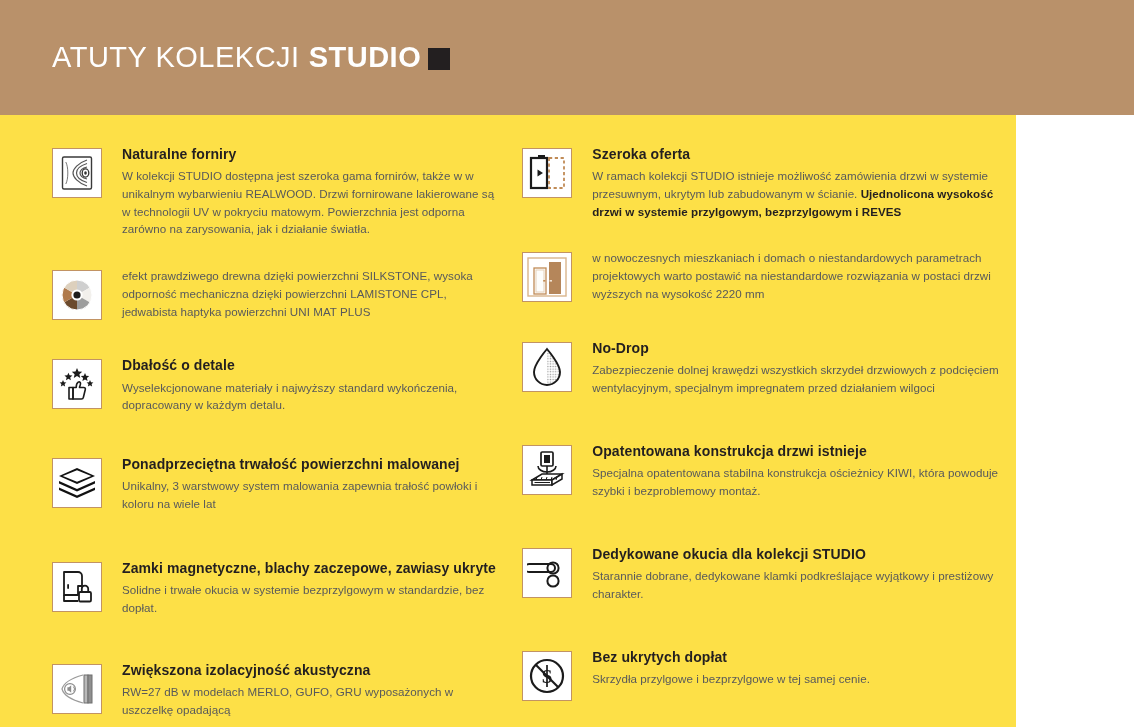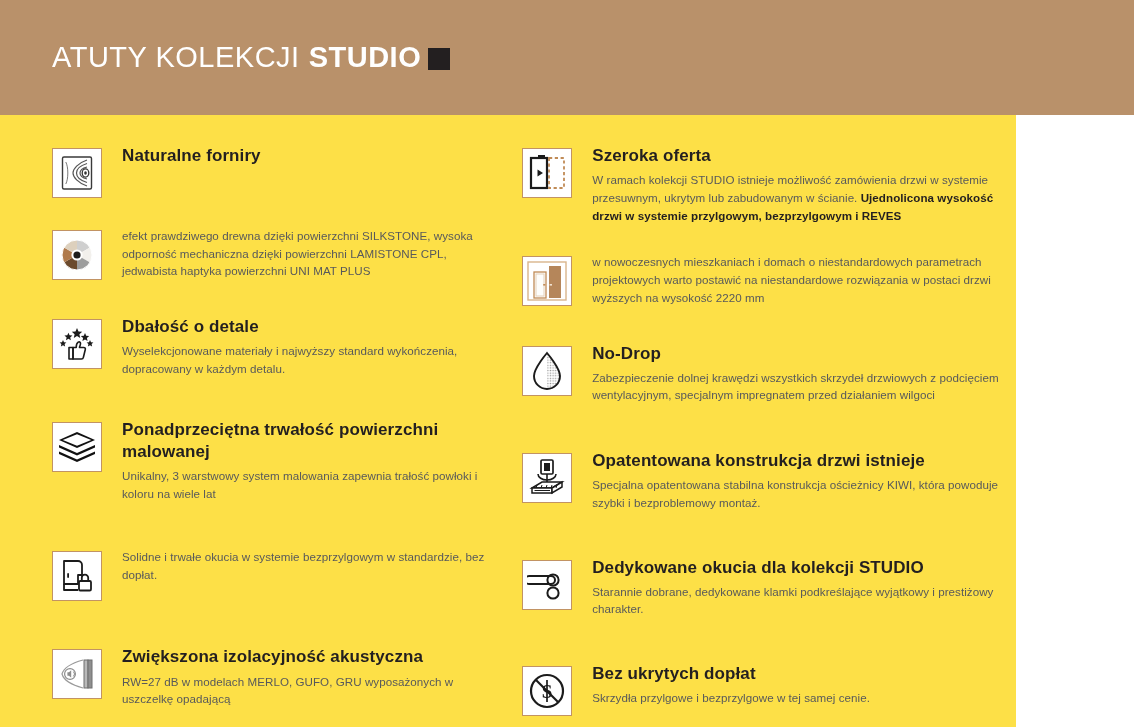--- a/index.html
+++ b/index.html
@@ -54,21 +54,21 @@
     flex: 0 0 auto;
     width: 50px; height: 50px;
     border: 1px solid #c29363;
     background: #ffffff;
     margin-top: 3px;
     display: flex; align-items: center; justify-content: center;
   }
   .feature-icon svg { display:block; }
   .feature-text { padding-left: 20px; padding-right: 6px; }
   .feature-title {
-    font-size: 17px;
+    font-size: 14px;
     font-weight: 700;
     color: #231f20;
     line-height: 1.3;
     margin-bottom: 4px;
     letter-spacing: .1px;
   }
   .feature-desc {
     font-size: 11.6px;
     color: #58595b;
     line-height: 1.53;
@@ -103,20 +103,21 @@
             <path d="M27 5 C18 8 13 14 13 18 C13 22 18 28 27 31" fill="none" stroke="#555" stroke-width="1.2"></path>
             <path d="M27 8.5 C20.5 10.5 16.5 14 16.5 18 C16.5 22 20.5 25.5 27 27.5" fill="none" stroke="#555" stroke-width="1.2"></path>
             <path d="M27 12 C23 13 20 15.2 20 18 C20 20.8 23 23 27 24" fill="none" stroke="#555" stroke-width="1.2"></path>
             <ellipse cx="25.5" cy="18" rx="3.3" ry="4.1" fill="none" stroke="#333" stroke-width="1.3"></ellipse>
             <ellipse cx="25.5" cy="18" rx="1.3" ry="1.8" fill="#333"></ellipse>
             <path d="M5.8 7 C8.5 12 8.5 24 5.8 29" fill="none" stroke="#777" stroke-width="1"></path>
           </svg>
         </div>
         <div class="feature-text">
           <div class="feature-title">Naturalne forniry</div>
+          <div class="feature-desc">W kolekcji STUDIO dostępna jest szeroka gama fornirów, także w w unikalnym wybarwieniu REALWOOD. Drzwi fornirowane lakierowane są w technologii UV w pokryciu matowym. Powierzchnia jest odporna zarówno na zarysowania, jak i działanie światła.</div>
         </div>
       </div>
 
       <div class="feature" style="margin-bottom:36px">
         <div class="feature-icon">
           <svg width="36" height="36" viewBox="0 0 36 36">
             <g transform="translate(18,18)">
               <path d="M0 0 L0 -15 A15 15 0 0 1 13 -7.5 Z" fill="#cfcfcf"></path>
               <path d="M0 0 L13 -7.5 A15 15 0 0 1 13 7.5 Z" fill="#f2f0ec"></path>
               <path d="M0 0 L13 7.5 A15 15 0 0 1 0 15 Z" fill="#9d9d9d"></path>
@@ -178,20 +179,21 @@
         <div class="feature-icon">
           <svg width="34" height="36" viewBox="0 0 34 36">
             <path d="M4 3 h14 a4 4 0 0 1 4 4 v10 h-4 v9 h-14 z" fill="none" stroke="#1b1b1b" stroke-width="1.8" stroke-linejoin="round"></path>
             <path d="M4 26 v6 h14" fill="none" stroke="#1b1b1b" stroke-width="1.8" stroke-linejoin="round"></path>
             <rect x="7.2" y="15" width="1.8" height="5" rx="0.9" fill="#1b1b1b"></rect>
             <rect x="19" y="23" width="12" height="9.5" rx="1.3" fill="none" stroke="#1b1b1b" stroke-width="1.8"></rect>
             <path d="M21.8 23 v-3.2 a3.2 3.2 0 0 1 6.4 0 V23" fill="none" stroke="#1b1b1b" stroke-width="1.8"></path>
           </svg>
         </div>
         <div class="feature-text">
+          <div class="feature-title">Zamki magnetyczne, blachy zaczepowe, zawiasy ukryte</div>
           <div class="feature-desc">Solidne i trwałe okucia w systemie bezprzylgowym w standardzie, bez dopłat.</div>
         </div>
       </div>
 
       <div class="feature" style="margin-bottom:45px">
         <div class="feature-icon">
           <svg width="38" height="34" viewBox="0 0 38 34">
             <path d="M25 3 C14 6 6 10 4 17 C6 24 14 28 25 31" fill="none" stroke="#9a9a9a" stroke-width="1.2"></path>
             <g stroke="#8c8c8c" stroke-width="1.2" fill="none">
               <circle cx="12" cy="17" r="5.4"></circle>

